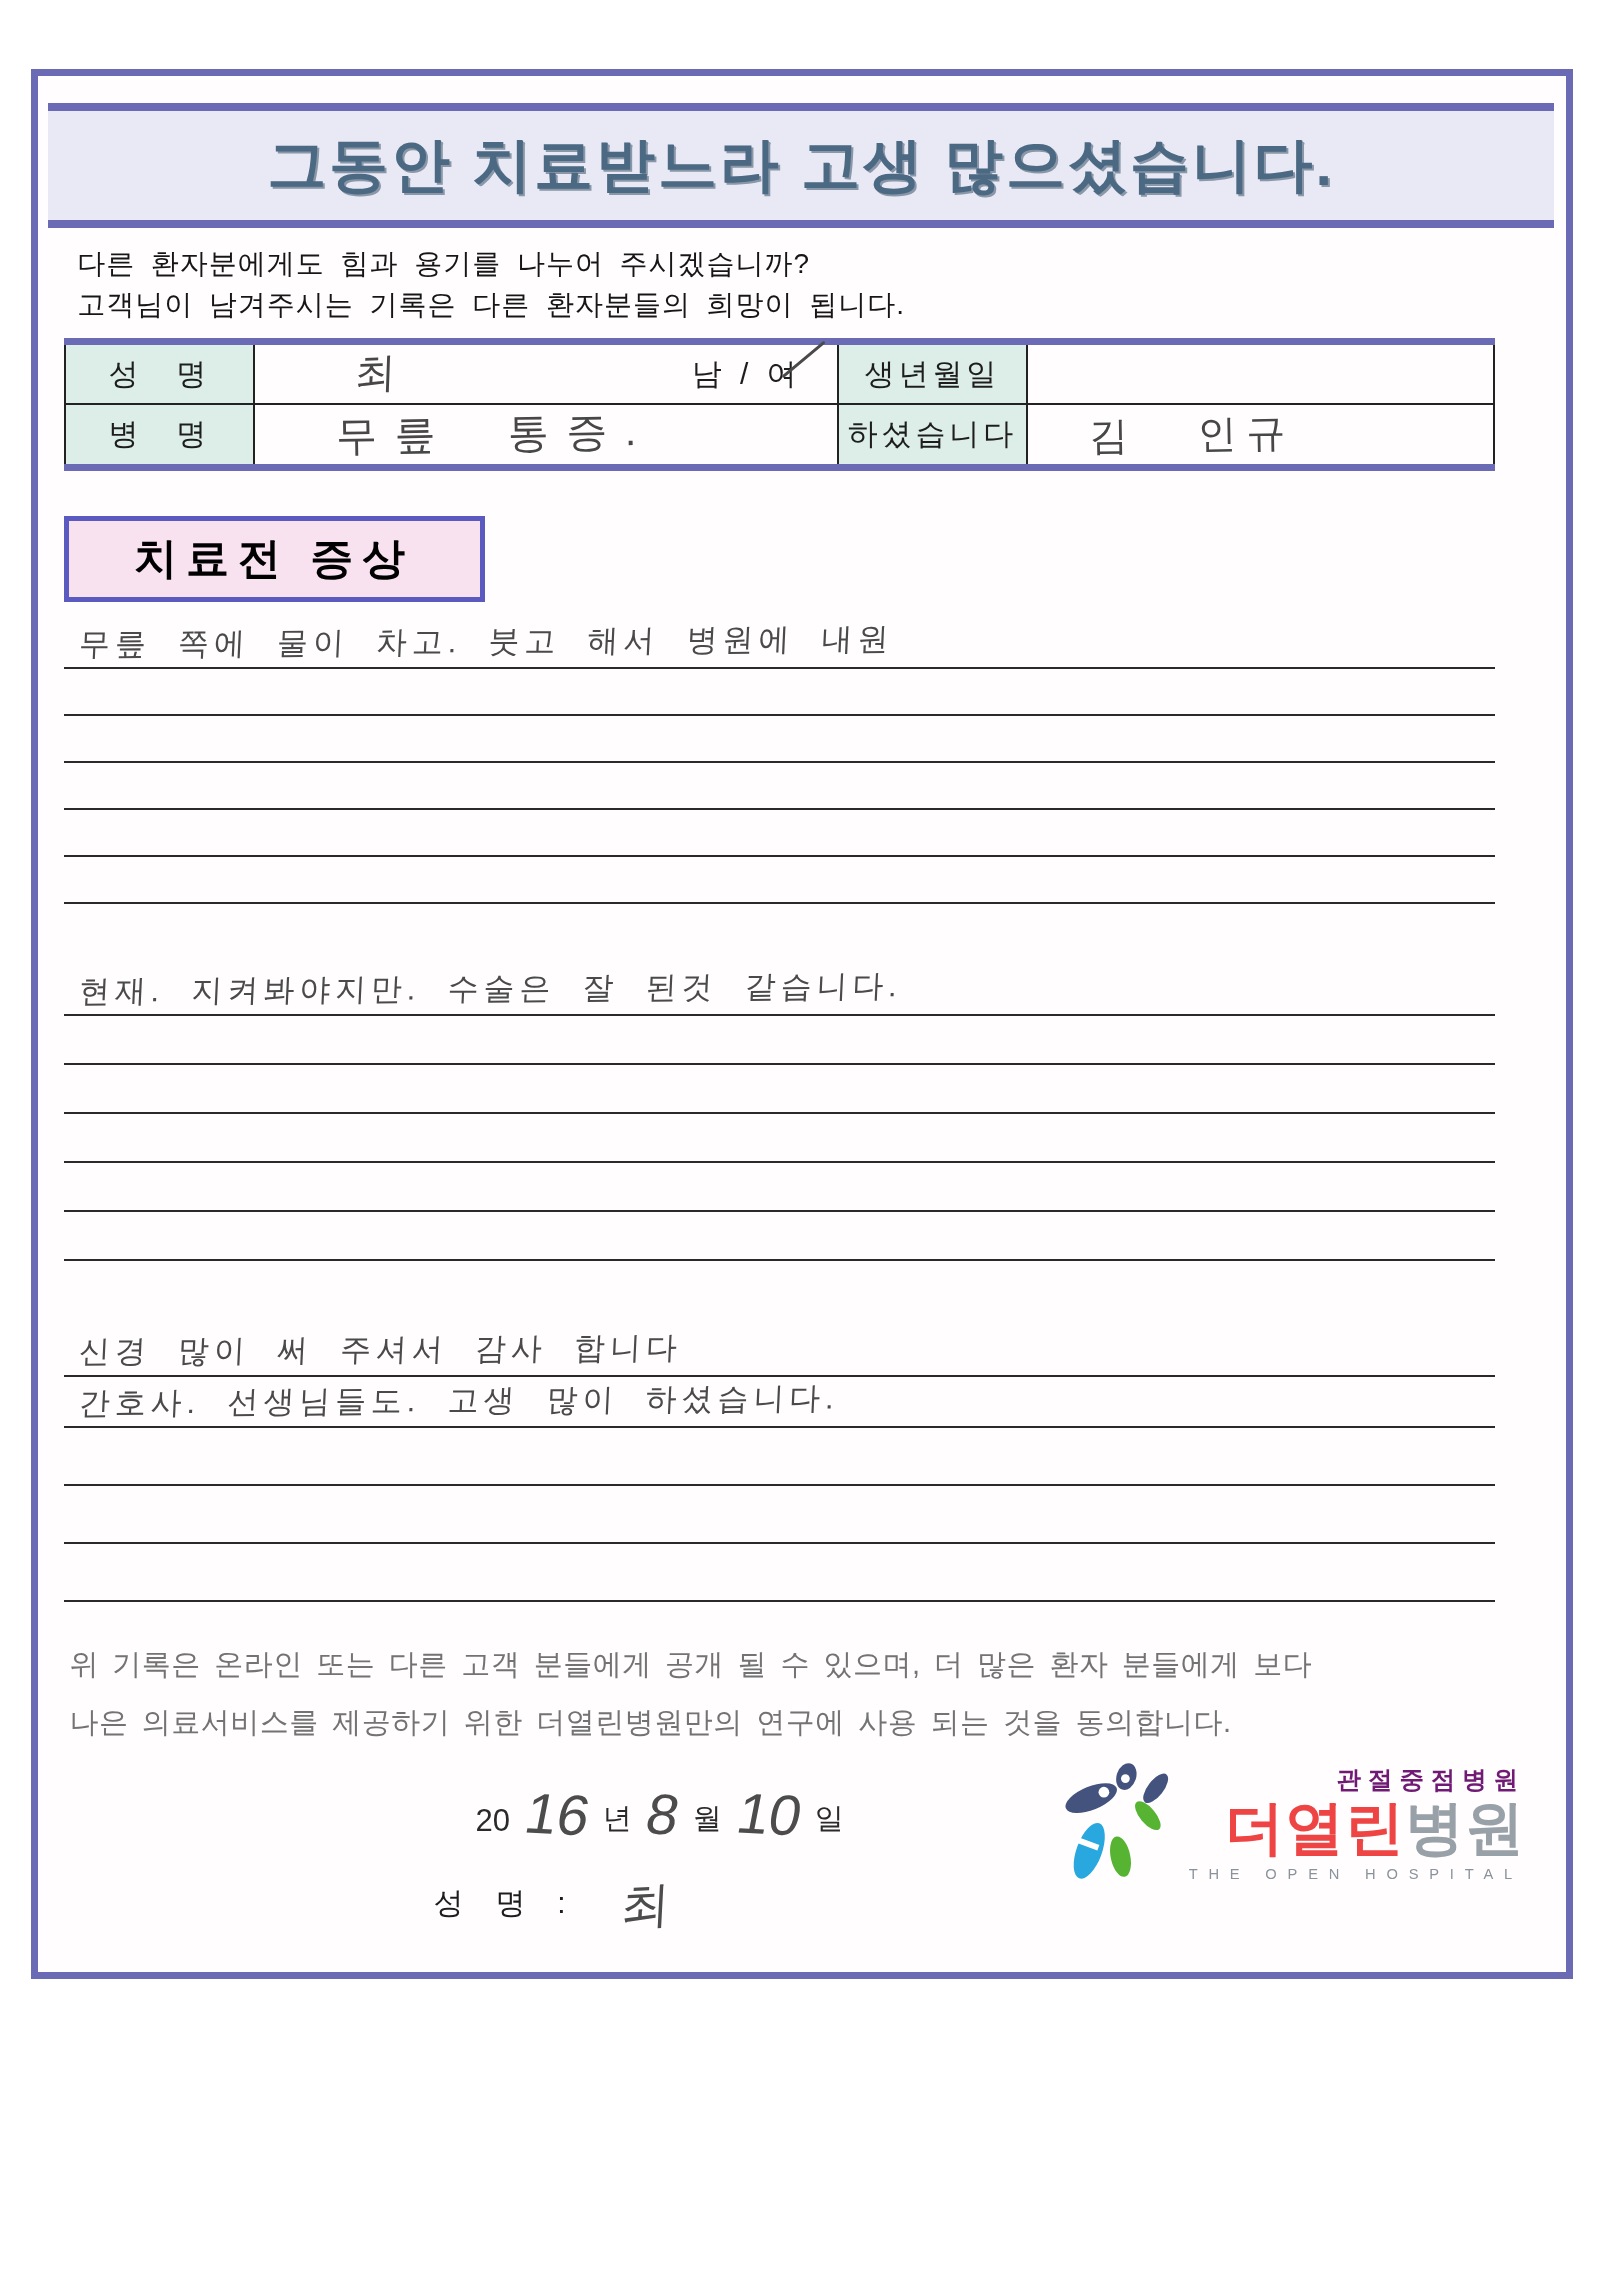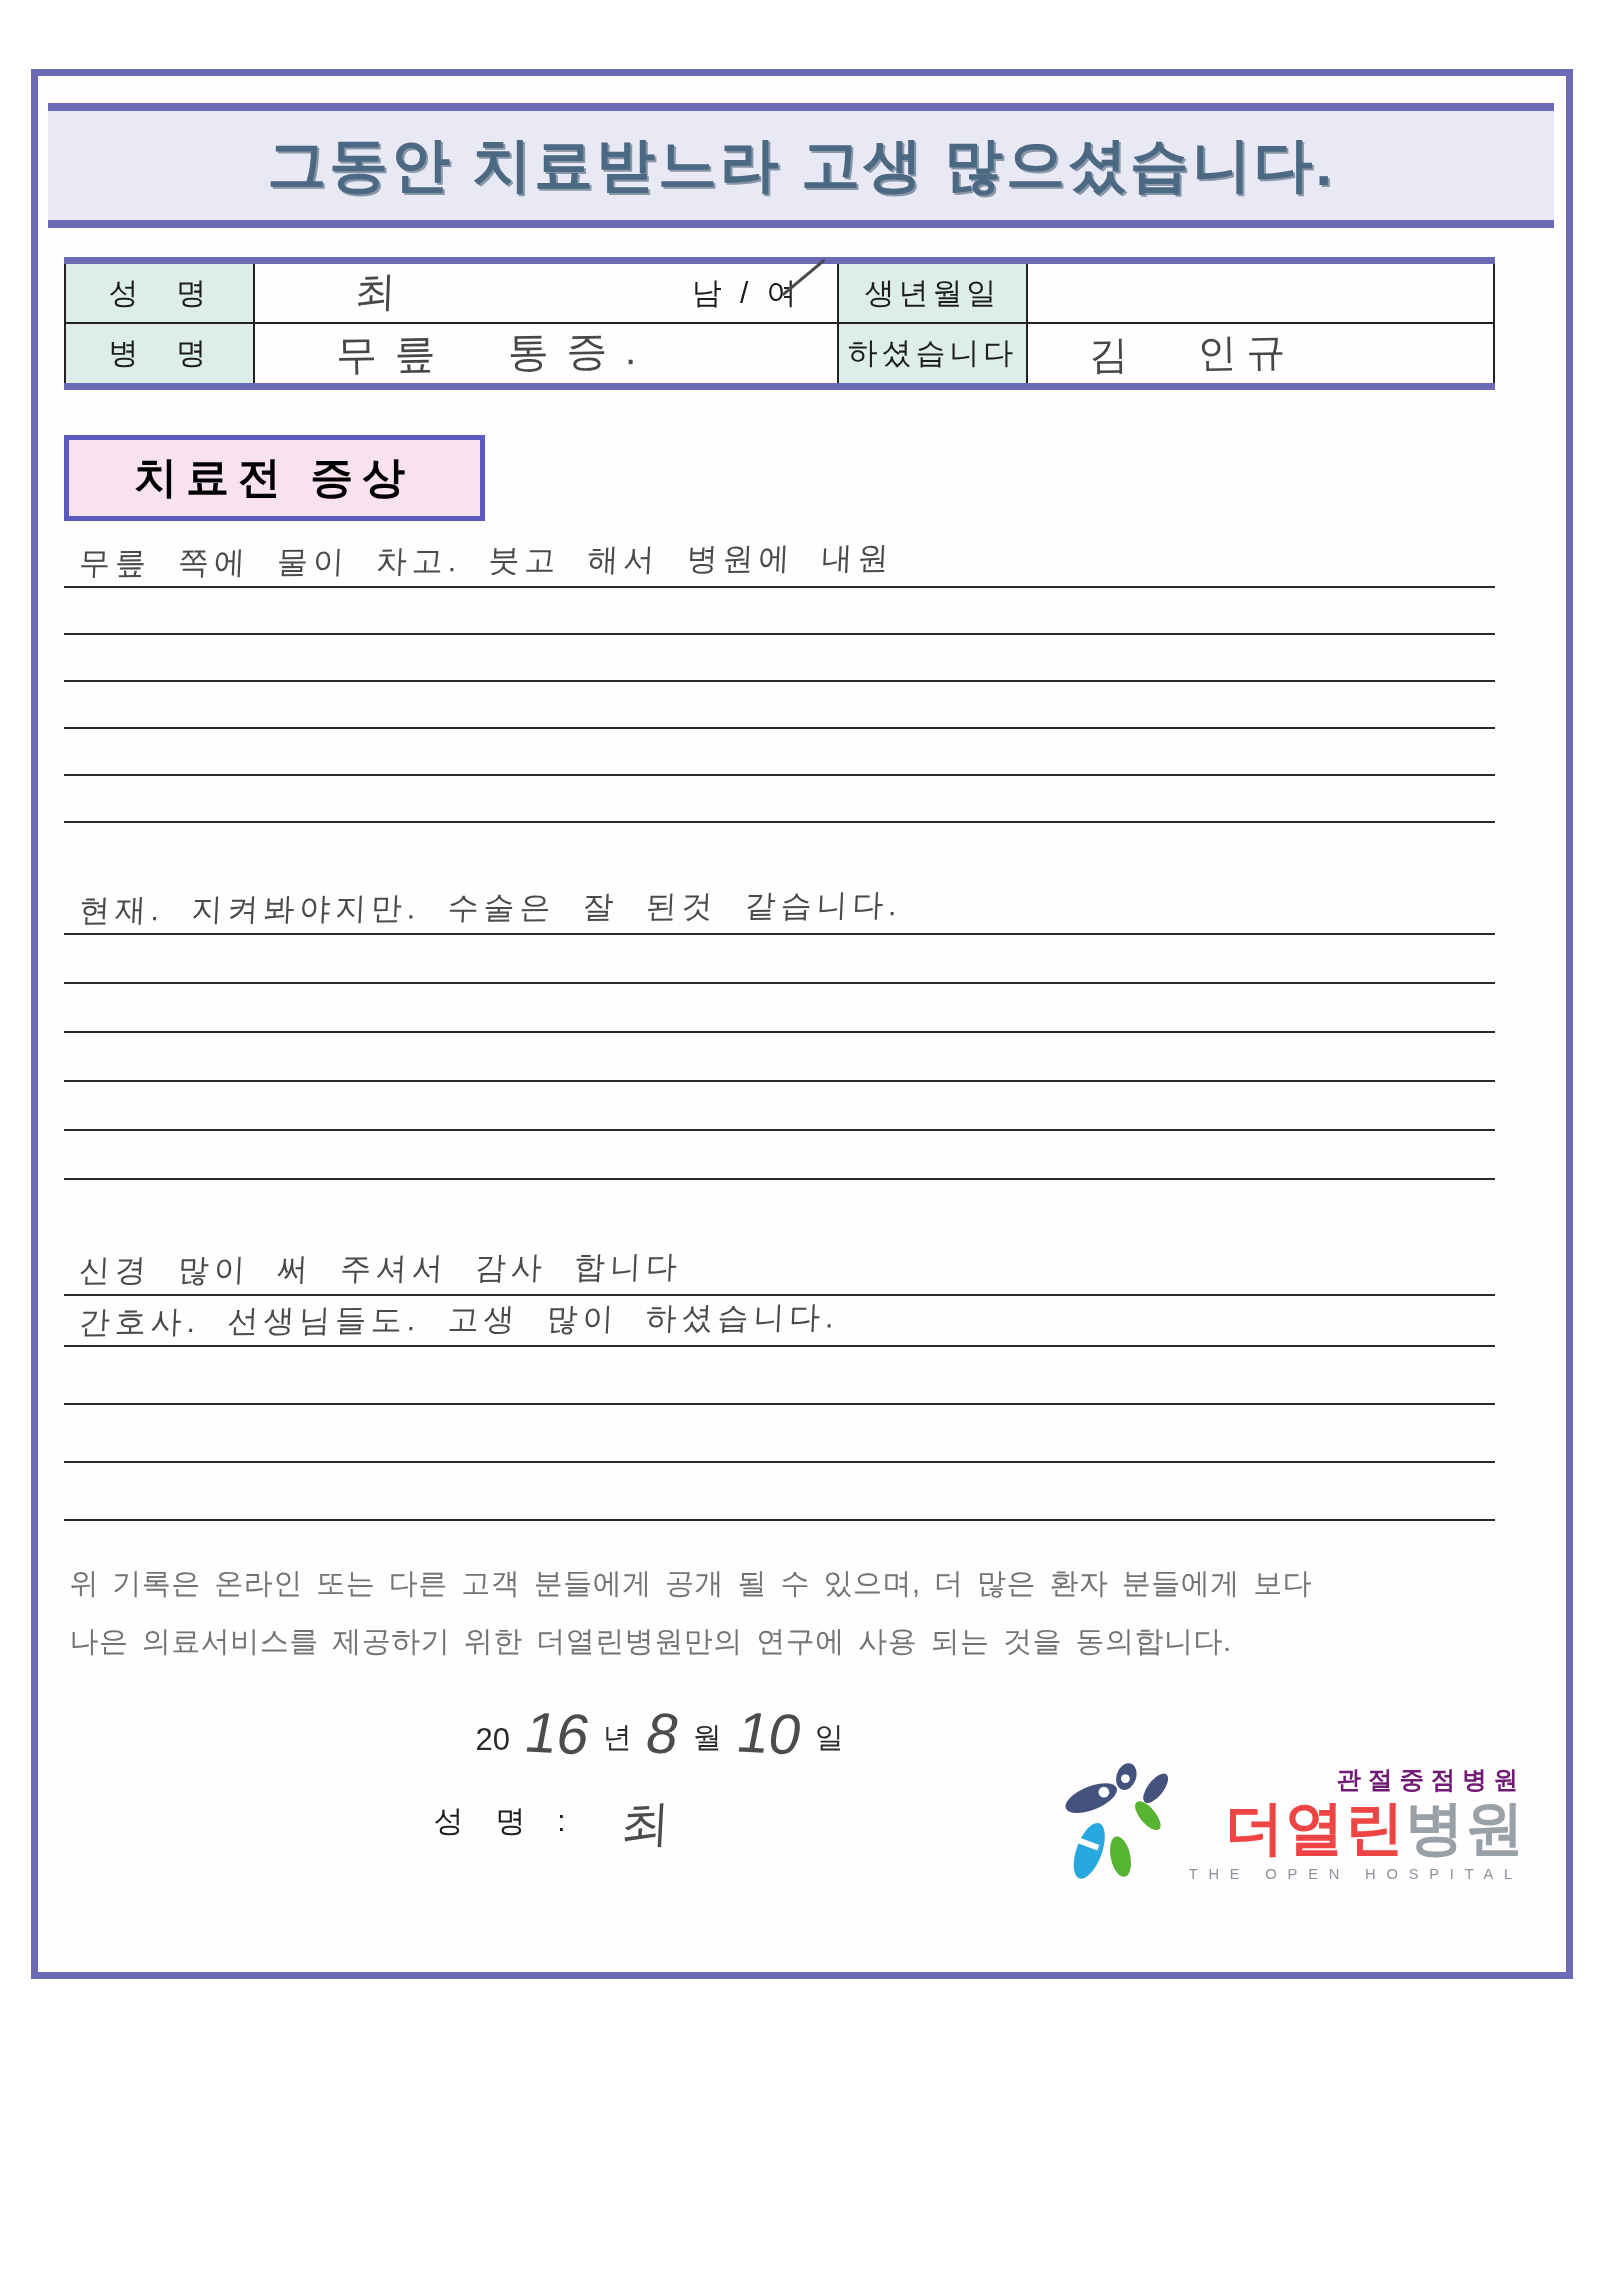--- a/index.html
+++ b/index.html
@@ -84,20 +84,24 @@
 <body>
 
 <div class="frame">
 
   <div class="banner">
     <span class="title-text">그동안 치료받느라 고생 많으셨습니다.</span>
   </div>
 
   <div class="content">
 
+    <p class="intro">
+      <span>다른 환자분에게도 힘과 용기를 나누어 주시겠습니까?</span><br>
+      <span>고객님이 남겨주시는 기록은 다른 환자분들의 희망이 됩니다.</span>
+    </p>
 
     <table class="info">
       <tbody>
           <tr>
         <td class="lbl">성　명</td>
         <td class="val name-cell">
           <div class="name-cell-inner">
             <span class="hw name">최</span>
             <span class="gender-wrap">
               <span>남 / 여</span>

